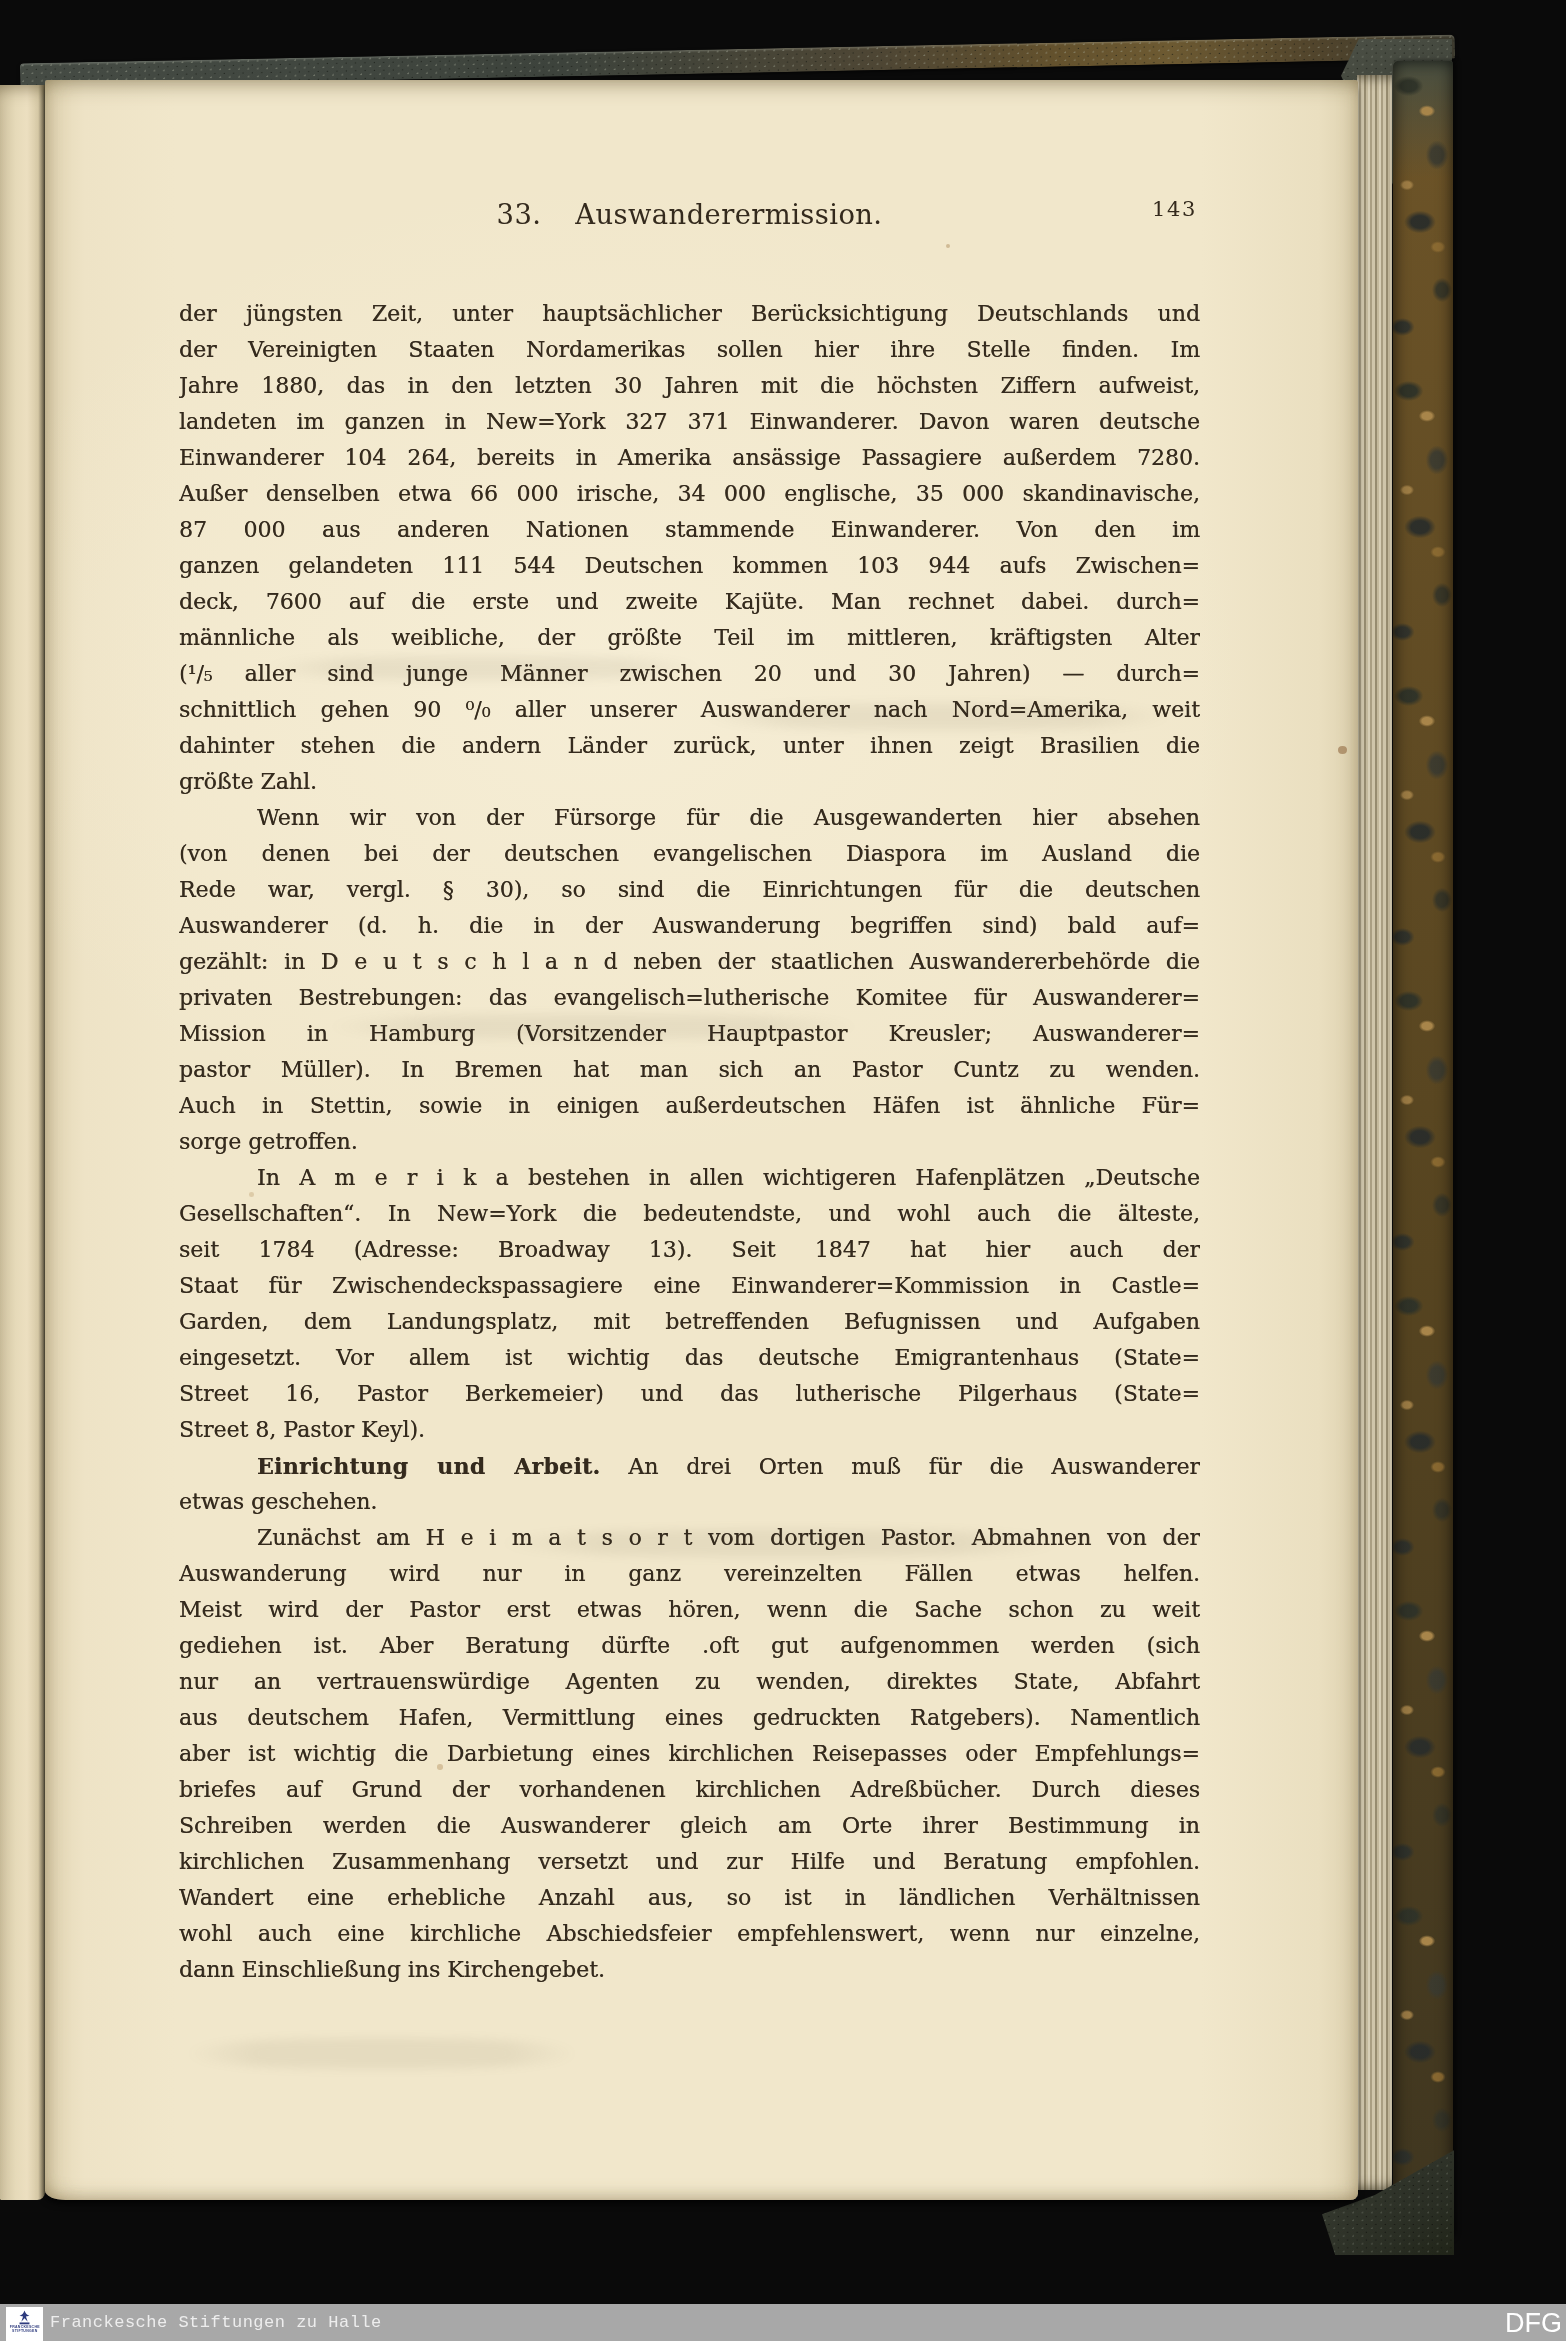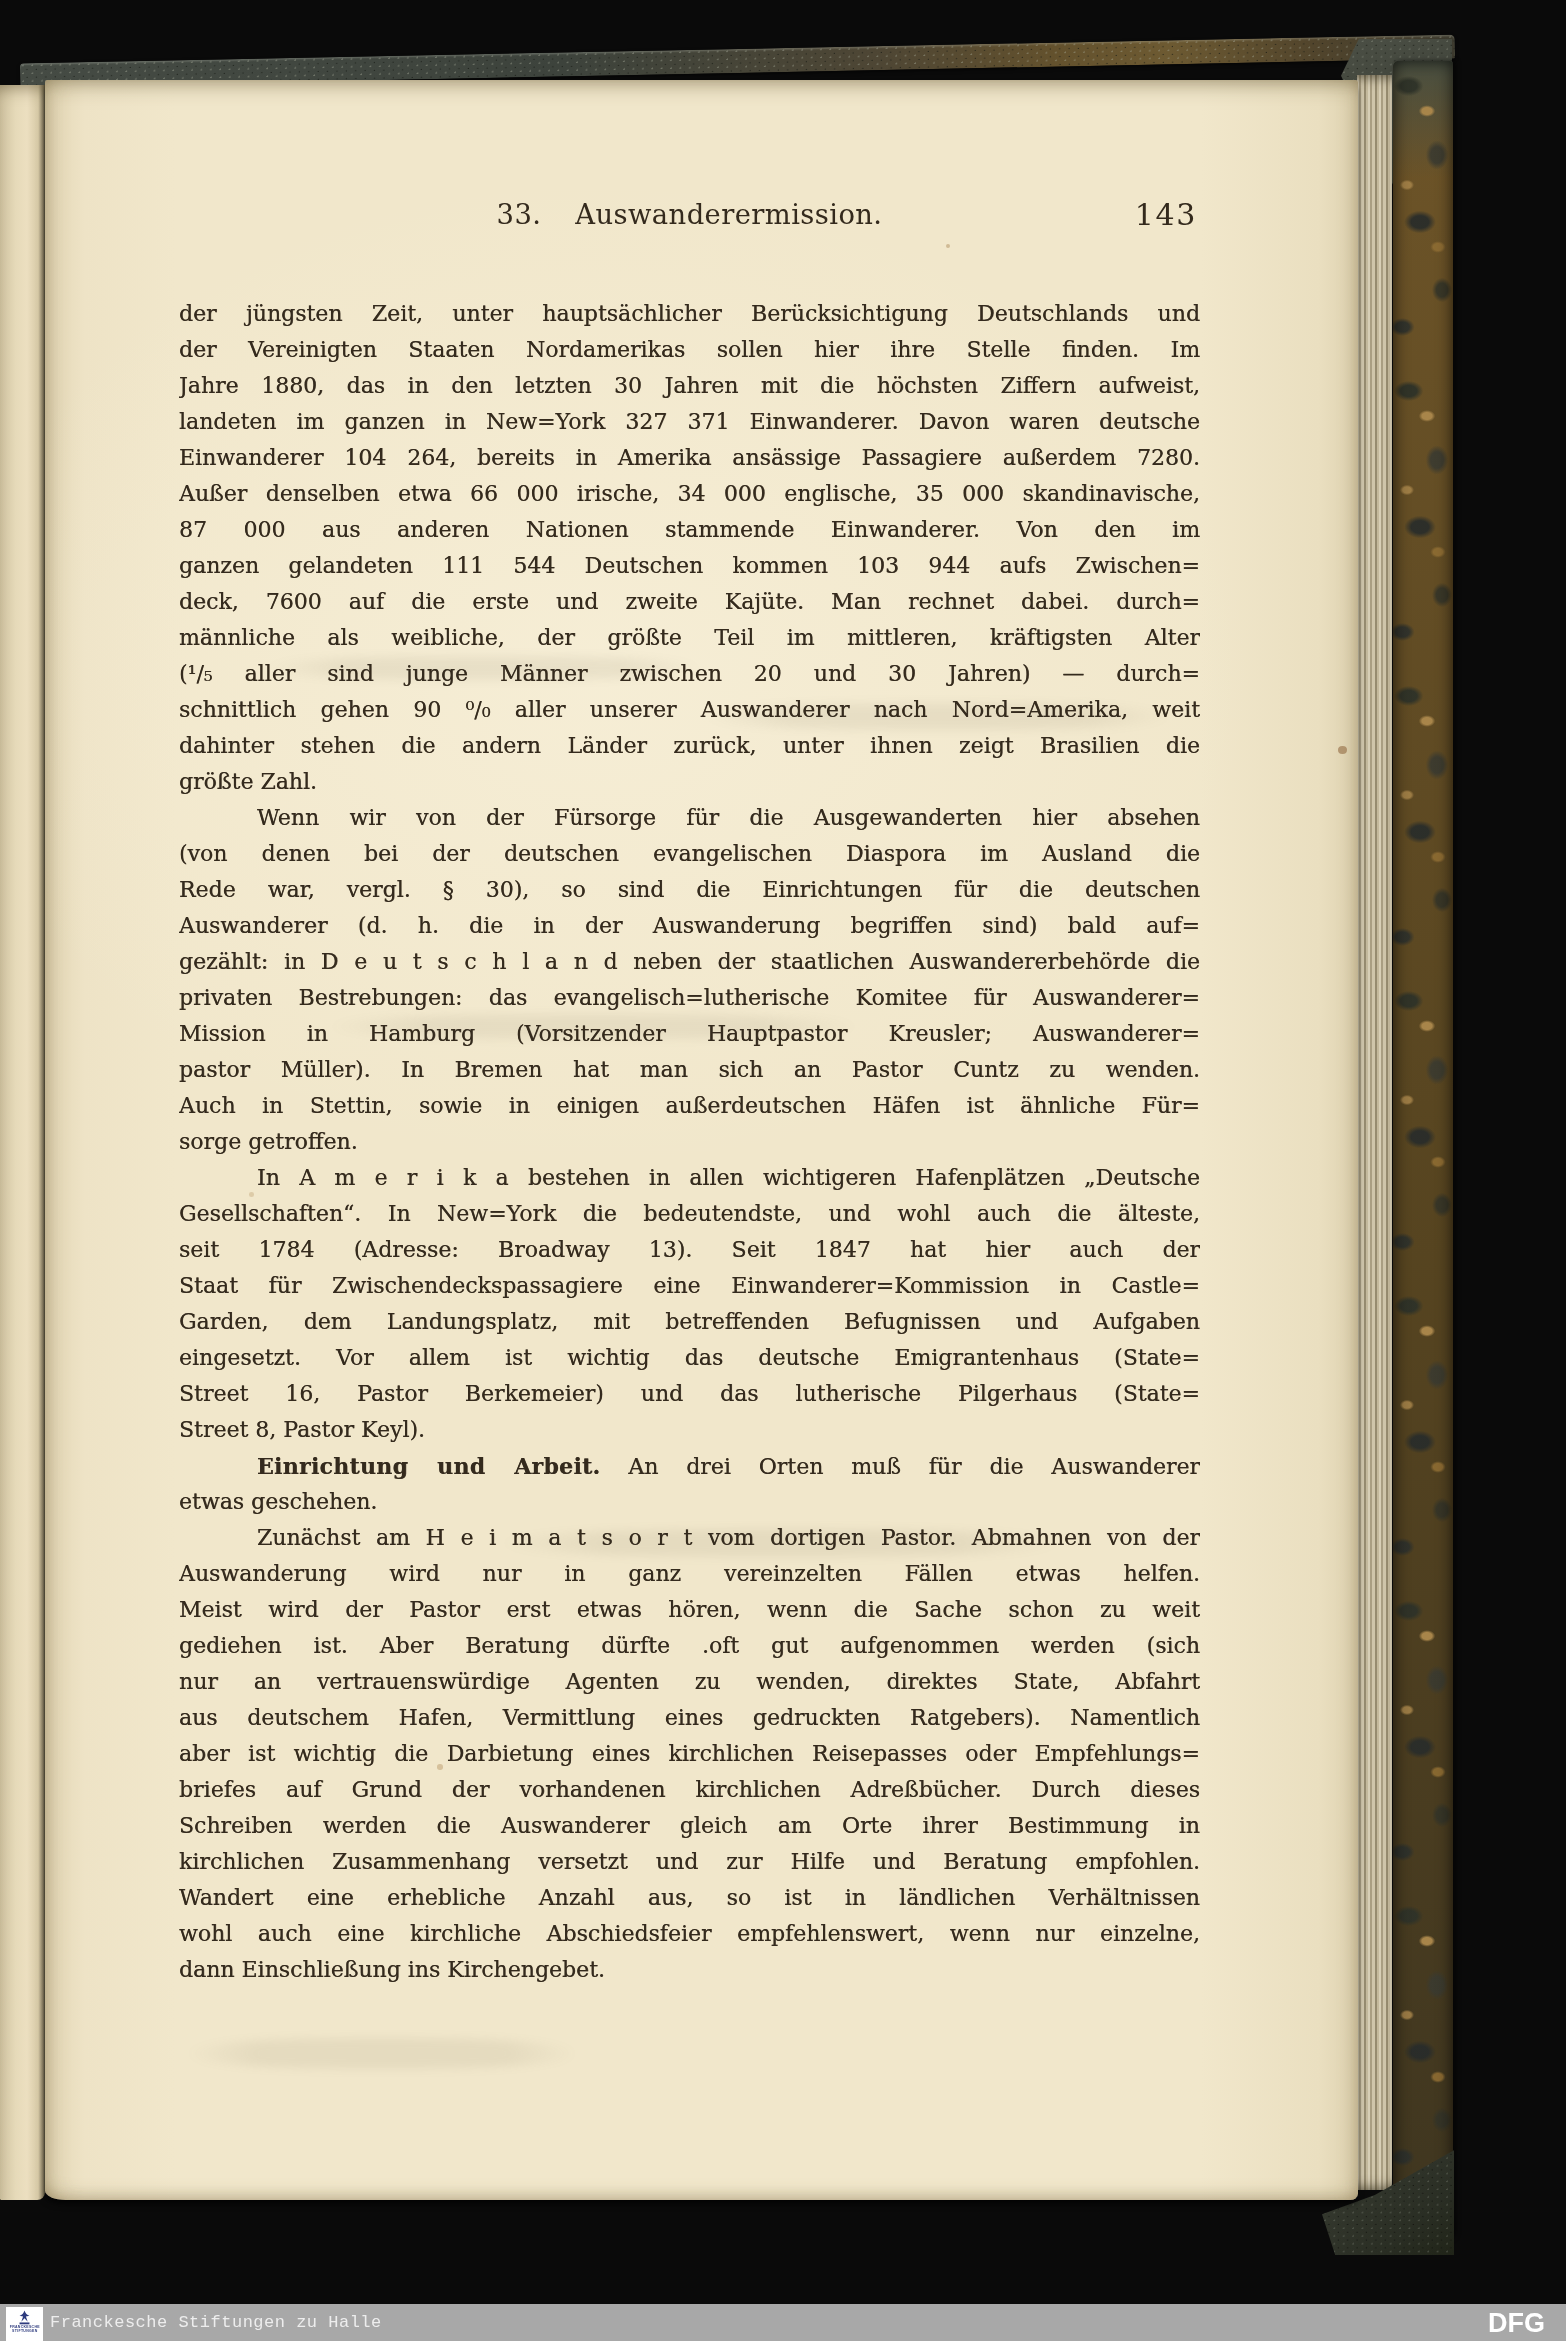--- a/index.html
+++ b/index.html
@@ -89,21 +89,21 @@
       inset 0 -14px 20.4px -14px rgba(110,90,50,.4),
       0 4.7px 7.8px -2.3px rgba(0,0,0,.85);
   }
   .ghost{position:absolute;filter:blur(4.7px);opacity:.15;border-radius:45%;
     background:linear-gradient(90deg,transparent,rgba(128,118,92,.7) 18% 82%,transparent);}
   .fox{position:absolute;border-radius:50%;}
 
   .page-header{position:absolute;left:134px;top:119px;width:1021px;height:41px;color:var(--ink,#342a1d);}
   .header-center{text-align:center;font-size:27.4px;letter-spacing:0.4px;}
   .header-center .secnum{margin-right:34px;}
-  .page-number{position:absolute;right:3.1px;top:-2.3px;font-size:30px;letter-spacing:1.6px;}
+  .page-number{position:absolute;right:3.1px;top:-2.3px;font-size:21px;letter-spacing:1.6px;}
 
   .text-block{
     position:absolute;left:134px;top:216px;width:1021px;
     font-size:22px;color:var(--ink,#342a1d);
     text-shadow:0.3px 0 rgba(52,42,29,.75);
   }
   .tline{height:36px;line-height:36px;text-align:justify;text-align-last:justify;overflow:hidden;}
   .tline.plast{text-align-last:left;}
   .tline.ind{text-indent:78px;}
   .tline b{font-weight:700;letter-spacing:0.3px;}
@@ -119,22 +119,22 @@
   }
   .logo-box svg{display:block;}
   .logo-caption{margin-top:0.8px;font-family:"Liberation Sans",sans-serif;font-size:3.5px;line-height:3.9px;
     letter-spacing:0.3px;color:var(--logo_navy,#2e3b7e);text-align:center;font-weight:bold;}
   .institution{
     position:absolute;left:50px;top:8.6px;
     font-family:Liberation Mono, monospace;font-size:17px;letter-spacing:0.5px;
     color:var(--footer_text,#ededed);
   }
   .dfg{
-    position:absolute;right:22px;top:3.9px;
-    font-family:"Liberation Sans",sans-serif;font-weight:bold;font-size:27px;
+    position:absolute;right:5px;top:3.9px;
+    font-family:"Liberation Sans",sans-serif;font-weight:normal;font-size:27px;
     letter-spacing:0;color:#ffffff;margin-left:28px;
   }
 </style>
 </head>
 <body>
 
 <div class="scene">
 
   <div class="cover-top-strip"></div>
   <div class="pebble-corner-top"></div>

